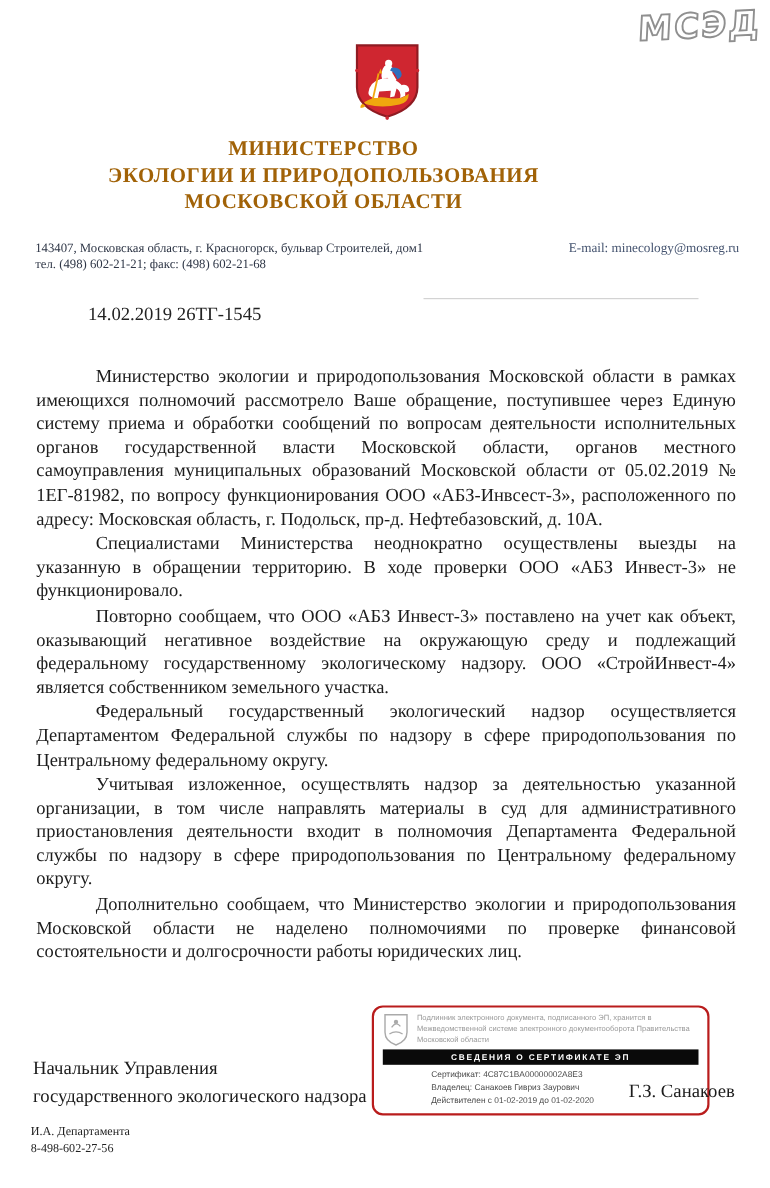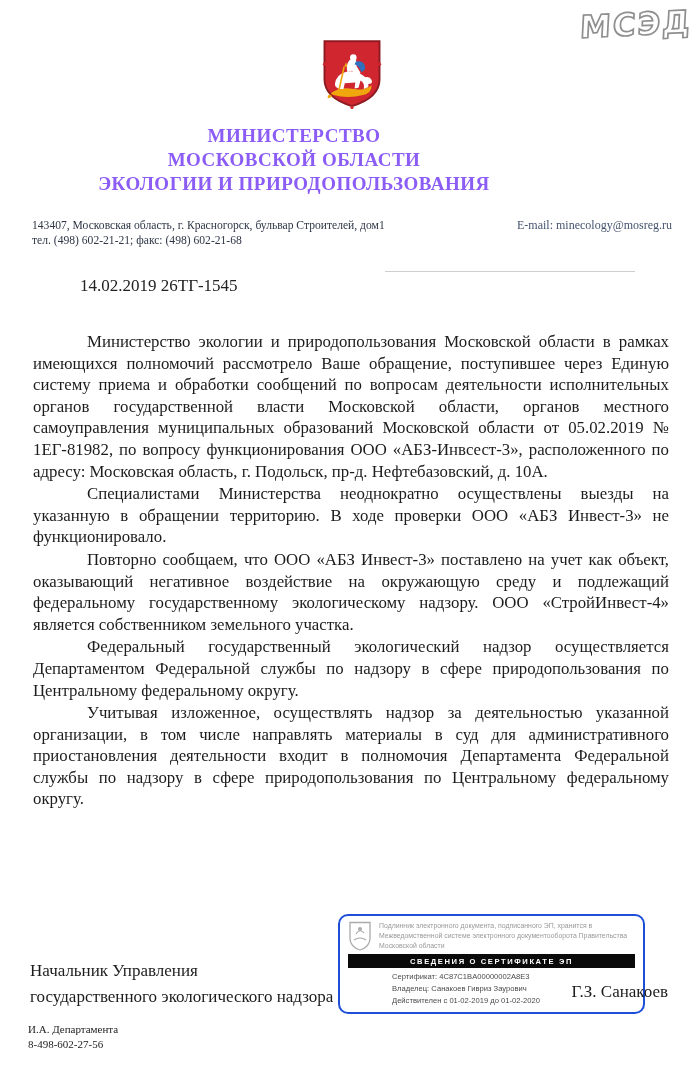--- a/index.html
+++ b/index.html
@@ -15,21 +15,21 @@
     letter-spacing:2px;color:#ffffff;
     -webkit-text-stroke:1.7px #8f8f8f;
     text-shadow:0 0 1px #aaa;
     transform:rotate(-3deg) skewX(-6deg);
   }
   
   .arms{position:absolute;top:38px;left:314px;width:76px;height:72px;}
   
   .ministry{
     position:absolute;top:124px;left:0;width:588px;text-align:center;
-    color:#8b5cf6;font-weight:bold;font-size:19px;line-height:24px;
+    color:#a16207;font-weight:bold;font-size:19px;line-height:24px;
     letter-spacing:0.5px;
   }
   
   .addr-row{position:absolute;top:218px;left:32px;width:640px;display:flex;justify-content:space-between;align-items:flex-start;}
   .addr-left{font-size:11.6px;line-height:15px;color:#2e3646;}
   .addr-email{font-size:12px;color:#44536f;}
   
   .faint-line{position:absolute;top:271px;left:385px;width:250px;height:1px;background:#cfcfcf;}
   
   .meta-row{position:absolute;top:276px;left:80px;font-size:17px;color:#222;}
@@ -39,21 +39,21 @@
     position:absolute;top:330px;left:32px;width:638px;
     font-size:16.8px;line-height:21.6px;text-align:justify;
   }
   .body-text p{margin:1px;text-indent:54px;}
   
   .sig{position:absolute;top:958px;left:30px;font-size:17px;line-height:26px;z-index:2;}
   .sig-name{position:absolute;top:982px;right:32px;font-size:17px;z-index:2;}
   
   .stamp{
     position:absolute;left:338px;top:914px;width:307px;z-index:1;
-    background:#fff;border:2px solid #1d4ed8;border-radius:10px;
+    background:#fff;border:2px solid #b91c1c;border-radius:10px;
     padding:5px 8px 6px 8px;box-sizing:border-box;
     font-family:"Liberation Sans", sans-serif;
   }
   .stamp-top{display:flex;align-items:center;gap:7px;}
   .stamp-emblem{flex:0 0 24px;height:30px;}
   .stamp-desc{font-size:6.9px;line-height:1.45;color:#999;}
   .stamp-bar{
     margin-top:3px;background:#0a0a0a;color:#fff;text-align:center;
     font-size:7.6px;font-weight:bold;letter-spacing:1.6px;padding:2.5px 0;
   }
@@ -86,22 +86,22 @@
     <circle cx="52" cy="30" r="5" fill="#ffffff"></circle>
 
     <path d="M56 36 q12 -2 14 8 q1 6 -6 8 q-2 -9 -10 -12 Z" fill="#2f6fbe"></path>
 
     <path d="M38 44 L30 80" stroke="#f0a70e" stroke-width="2.5"></path>
     <path d="M38 44 l3 -7 l2 7 Z" fill="#f0a70e"></path>
   </svg>
 
   <div class="ministry">
     <div>МИНИСТЕРСТВО</div>
+    <div>ЭКОЛОГИИ И ПРИРОДОПОЛЬЗОВАНИЯ</div>
     <div>МОСКОВСКОЙ ОБЛАСТИ</div>
-    <div>ЭКОЛОГИИ И ПРИРОДОПОЛЬЗОВАНИЯ</div>
   </div>
 
   <div class="addr-row">
     <div class="addr-left">
       <div>143407, Московская область, г. Красногорск, бульвар Строителей, дом1</div>
       <div>тел. (498) 602-21-21; факс: (498) 602-21-68</div>
     </div>
     <div class="addr-email">E-mail: minecology@mosreg.ru</div>
   </div>
 
@@ -111,20 +111,21 @@
     <span>14.02.2019</span>
     <span class="num">26ТГ-1545</span>
   </div>
 
   <div class="body-text">
     <p>Министерство экологии и природопользования Московской области в рамках имеющихся полномочий рассмотрело Ваше обращение, поступившее через Единую систему приема и обработки сообщений по вопросам деятельности исполнительных органов государственной власти Московской области, органов местного самоуправления муниципальных образований Московской области от 05.02.2019 № 1ЕГ-81982, по вопросу функционирования ООО «АБЗ-Инвсест-3», расположенного по адресу: Московская область, г. Подольск, пр-д. Нефтебазовский, д. 10А.</p>
     <p>Специалистами Министерства неоднократно осуществлены выезды на указанную в обращении территорию. В ходе проверки ООО «АБЗ Инвест-3» не функционировало.</p>
     <p>Повторно сообщаем, что ООО «АБЗ Инвест-3» поставлено на учет как объект, оказывающий негативное воздействие на окружающую среду и подлежащий федеральному государственному экологическому надзору. ООО «СтройИнвест-4» является собственником земельного участка.</p>
     <p>Федеральный государственный экологический надзор осуществляется Департаментом Федеральной службы по надзору в сфере природопользования по Центральному федеральному округу.</p>
     <p>Учитывая изложенное, осуществлять надзор за деятельностью указанной организации, в том числе направлять материалы в суд для административного приостановления деятельности входит в полномочия Департамента Федеральной службы по надзору в сфере природопользования по Центральному федеральному округу.</p>
+    <p>Дополнительно сообщаем, что Министерство экологии и природопользования Московской области не наделено полномочиями по проверке финансовой состоятельности и долгосрочности работы юридических лиц.</p>
   </div>
 
   <div class="stamp">
     <div class="stamp-top">
       <svg class="stamp-emblem" viewBox="0 0 24 30" xmlns="http://www.w3.org/2000/svg">
         <path d="M2 1.5 h20 v16 c0 7 -5.5 10 -10 11.5 c-4.5 -1.5 -10 -4.5 -10 -11.5 Z" fill="none" stroke="#aaaaaa" stroke-width="1.3"></path>
         <path d="M6 19 q6 -4 12 0" stroke="#aaaaaa" stroke-width="1.2" fill="none"></path>
         <path d="M8 13 q4 -6 8 -1" stroke="#aaaaaa" stroke-width="1.2" fill="none"></path>
         <circle cx="12" cy="8" r="2" fill="#aaaaaa"></circle>
       </svg>

